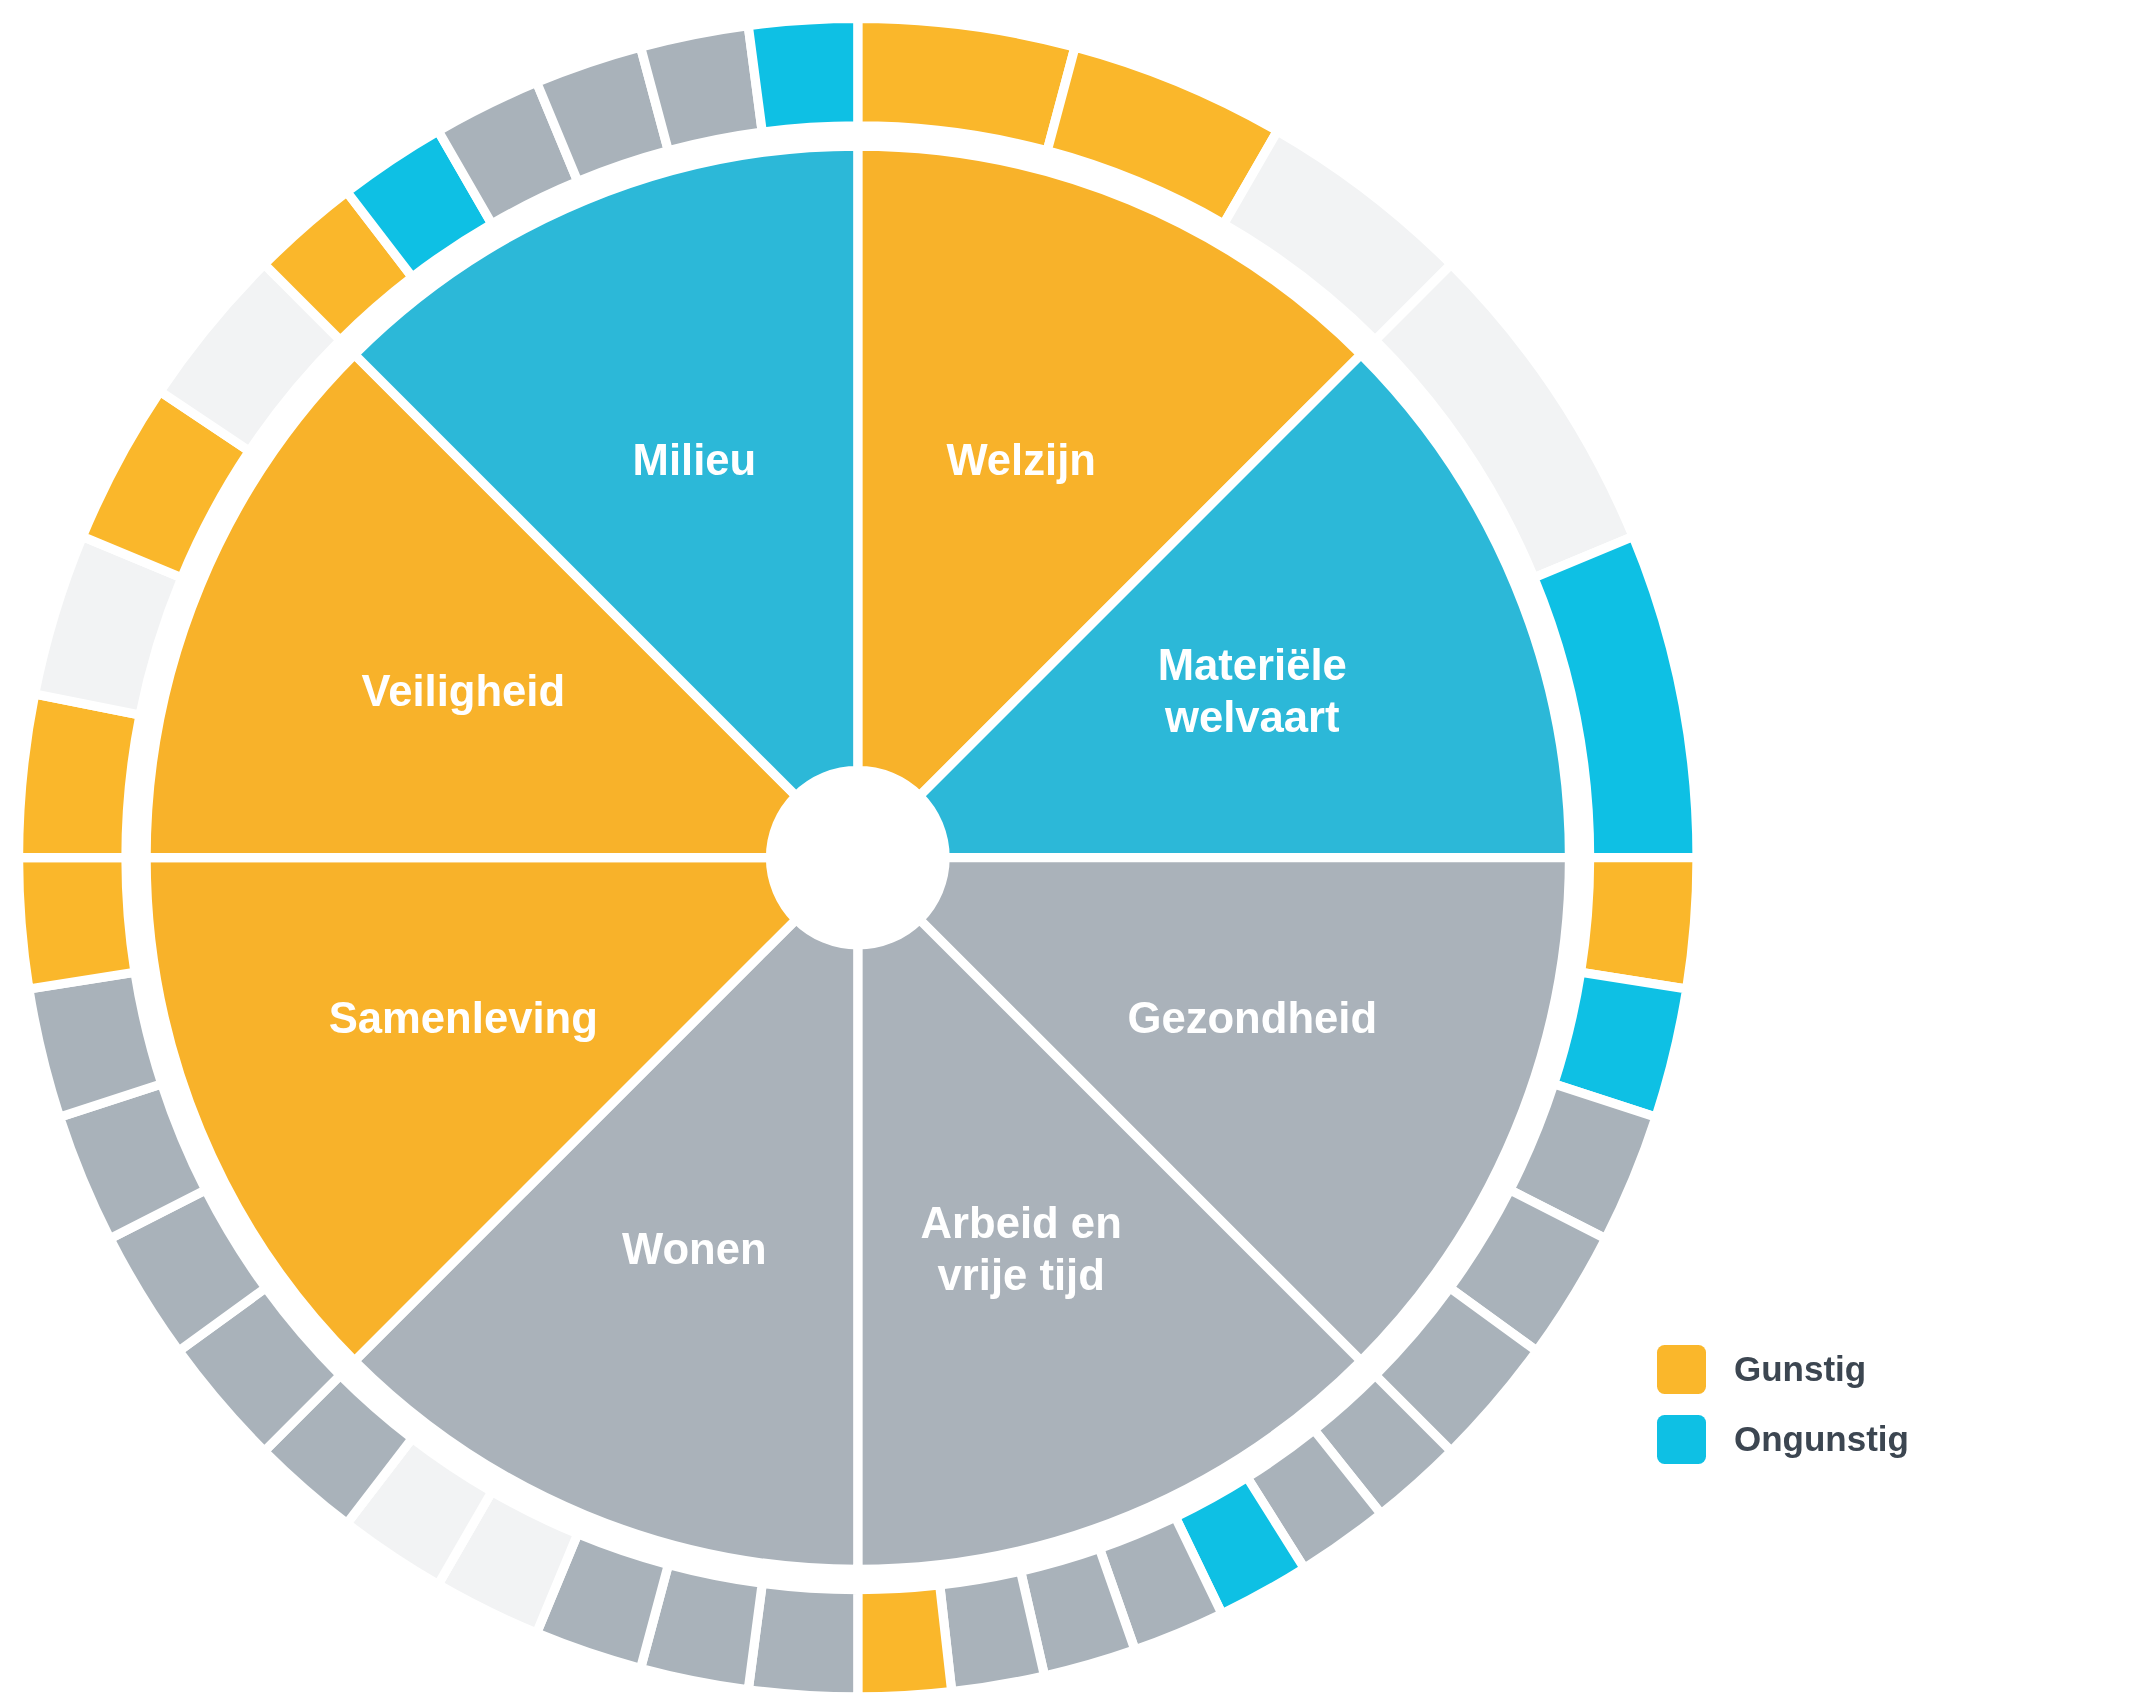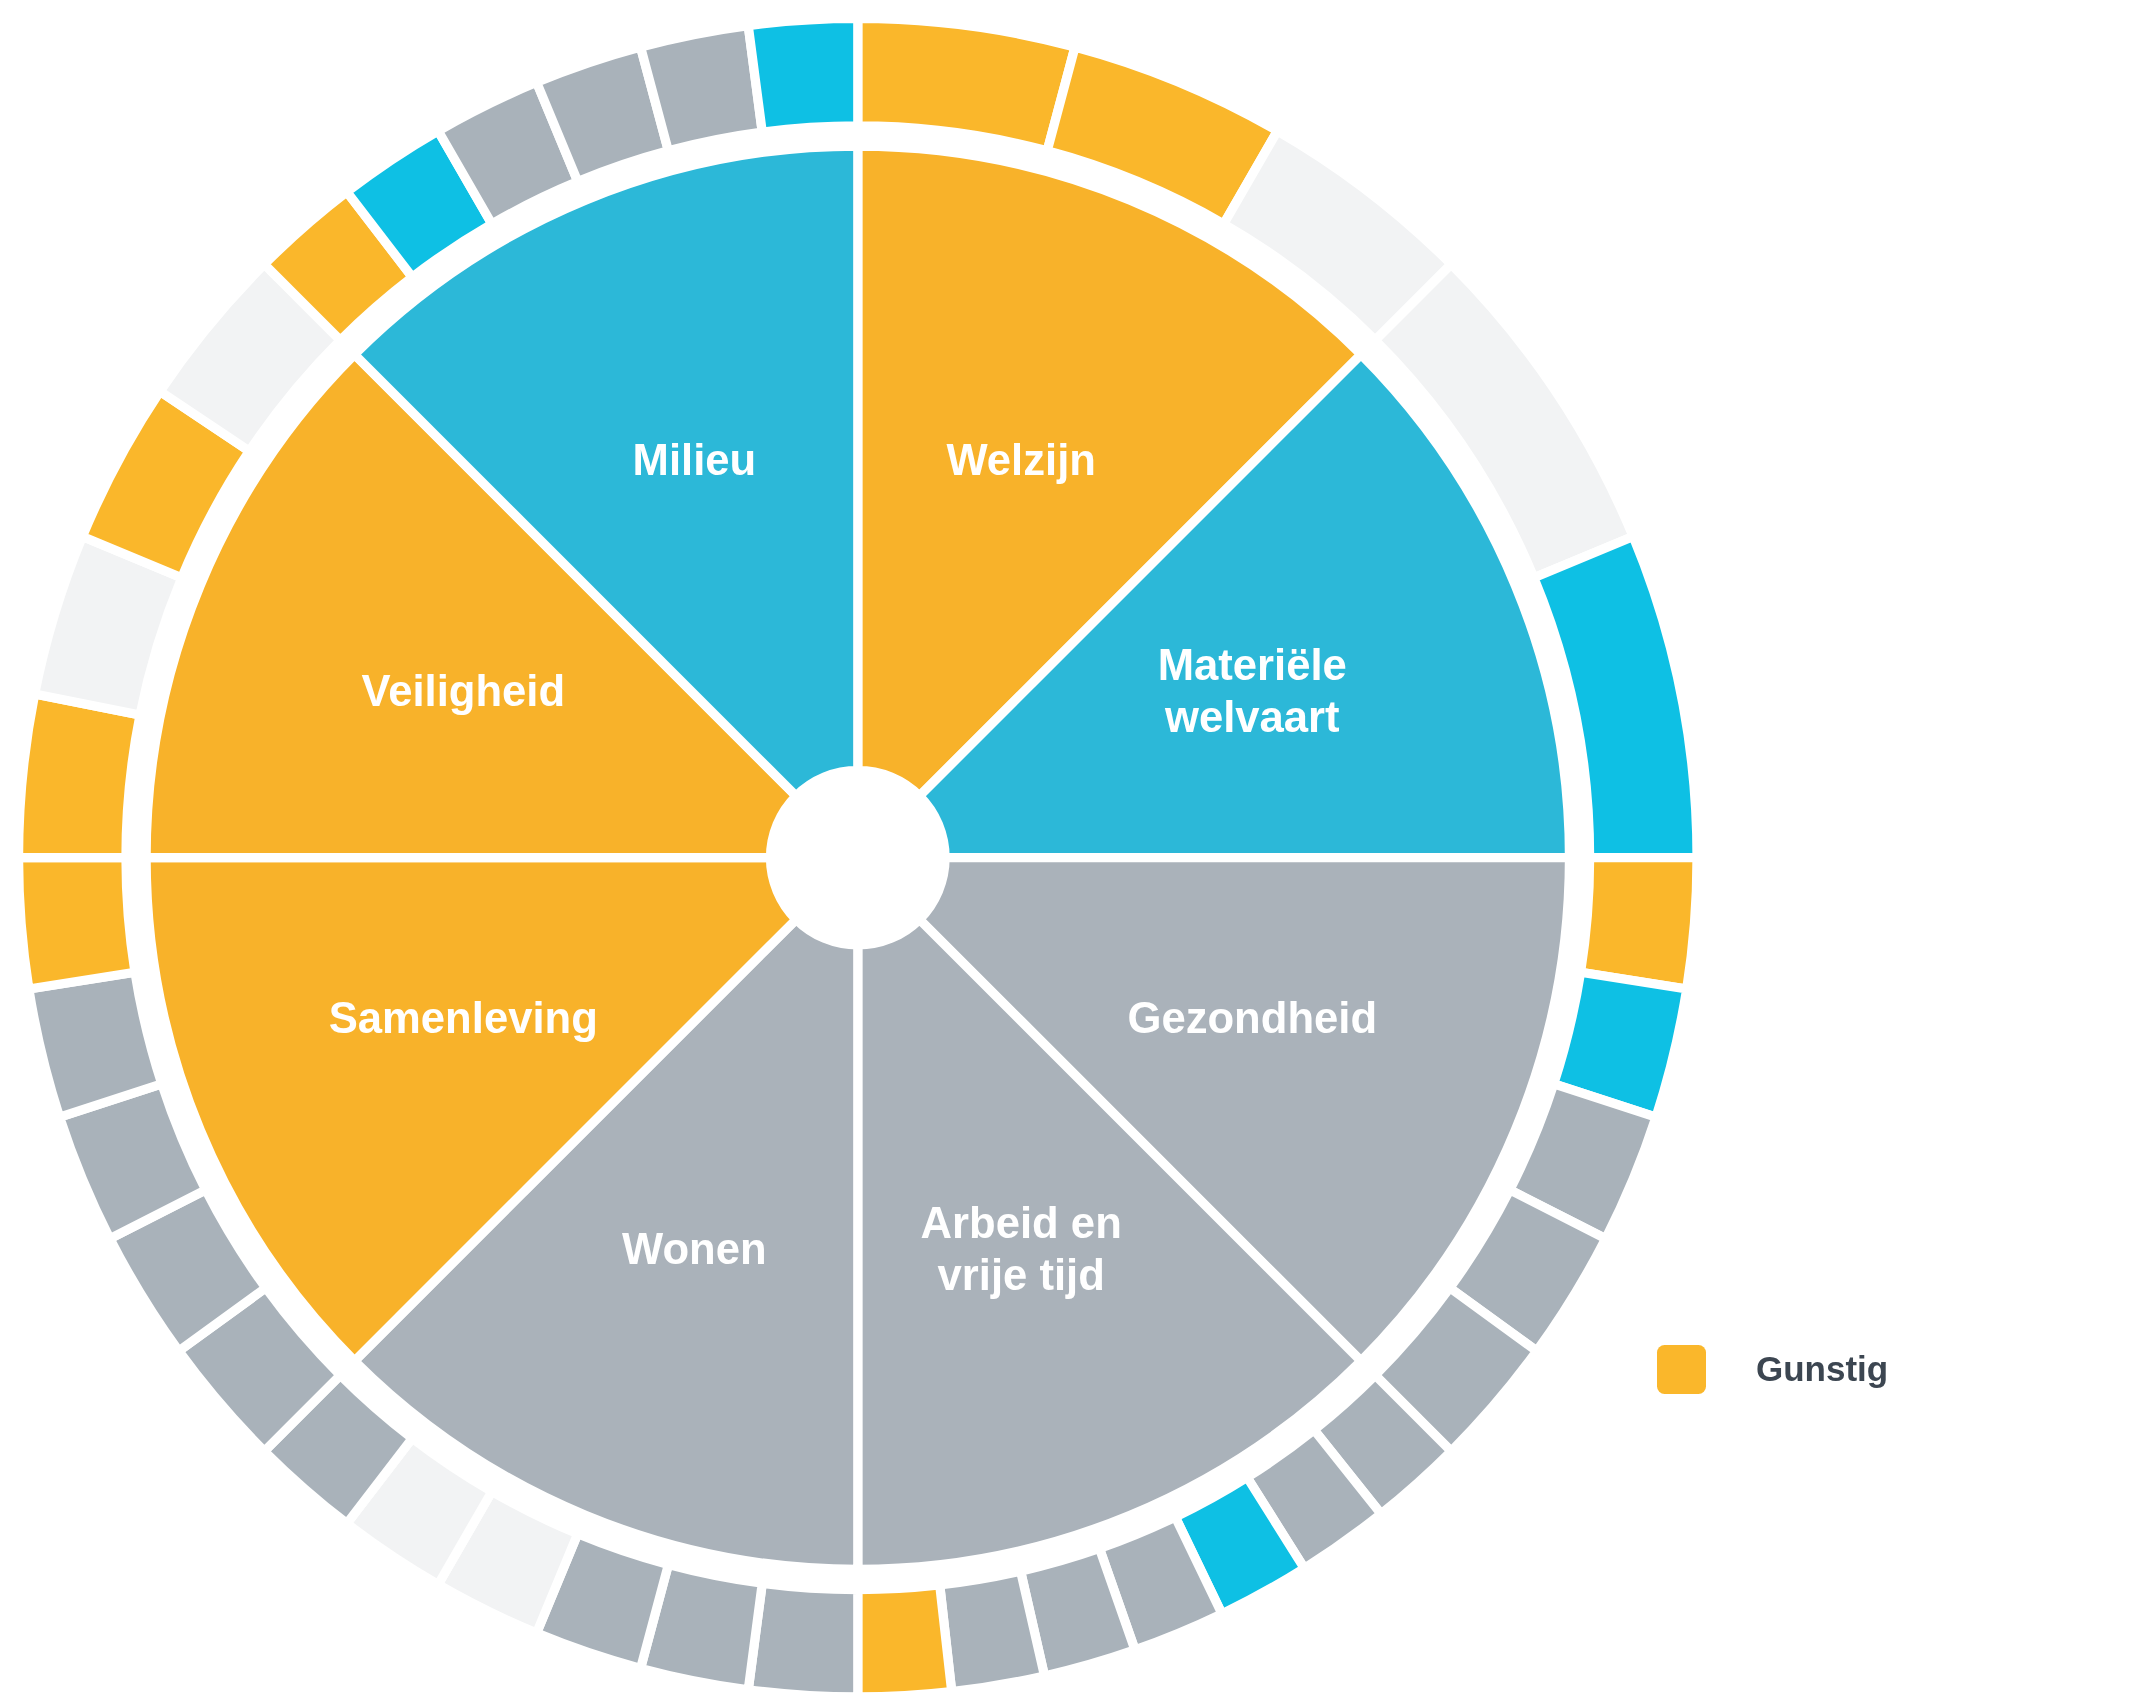--- a/index.html
+++ b/index.html
@@ -30,21 +30,21 @@
     display:flex;
     align-items:center;
     height:70px;
   }
   .legend-swatch{
     width:49px;height:49px;
     border-radius:7.6px;
     flex:0 0 auto;
   }
   .legend-label{
-    margin-left:50px;
+    margin-left:28px;
     font-size:35px;
     font-weight:bold;
     color:#3c4651;
     font-family:"Liberation Sans","DejaVu Sans",sans-serif;
     white-space:nowrap;
   }
 </style>
 </head>
 <body>
 
@@ -113,14 +113,18 @@
 
   <circle id="hub" cx="1022" cy="1022" r="108" fill="#ffffff"></circle>
     </svg>
 </div>
 
 <div id="legend">
   <div class="legend-row">
     <span class="legend-swatch" style="background: rgb(250, 183, 43);"></span>
     <span class="legend-label">Gunstig</span>
   </div>
+  <div class="legend-row">
+    <span class="legend-swatch" style="background: rgb(14, 192, 228);"></span>
+    <span class="legend-label">Ongunstig</span>
+  </div>
 </div>
 
 
 </body></html>

